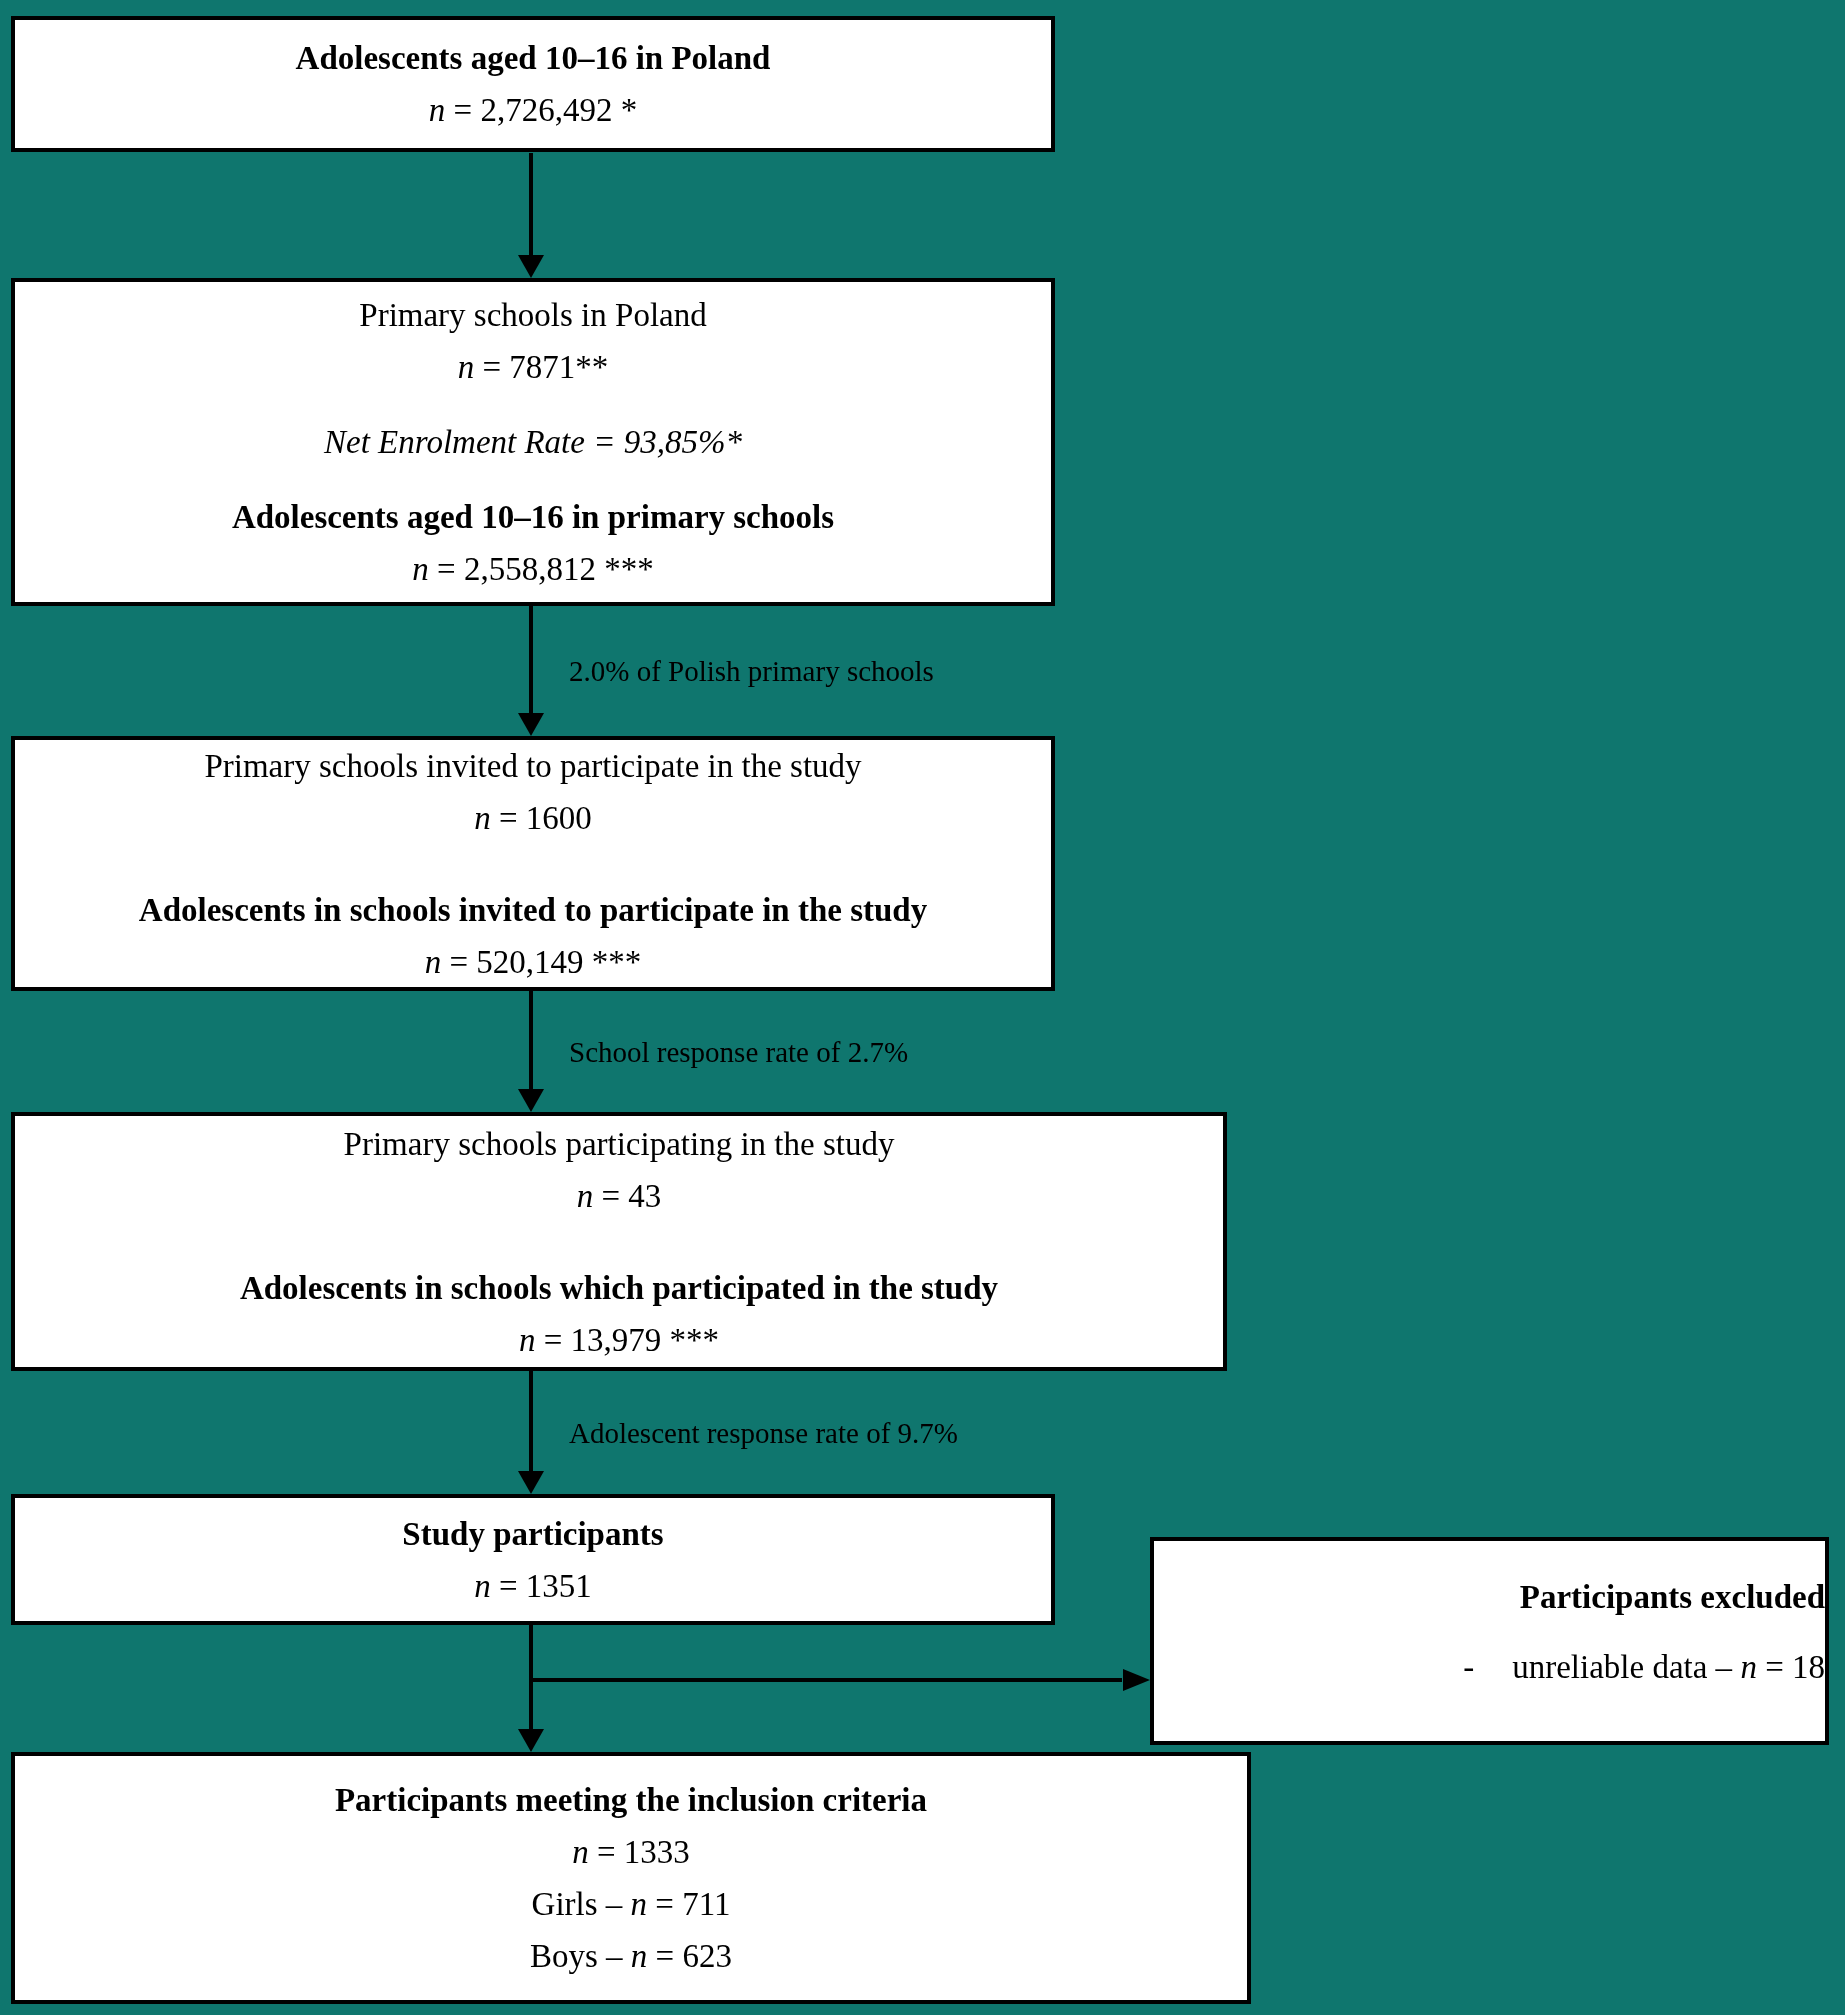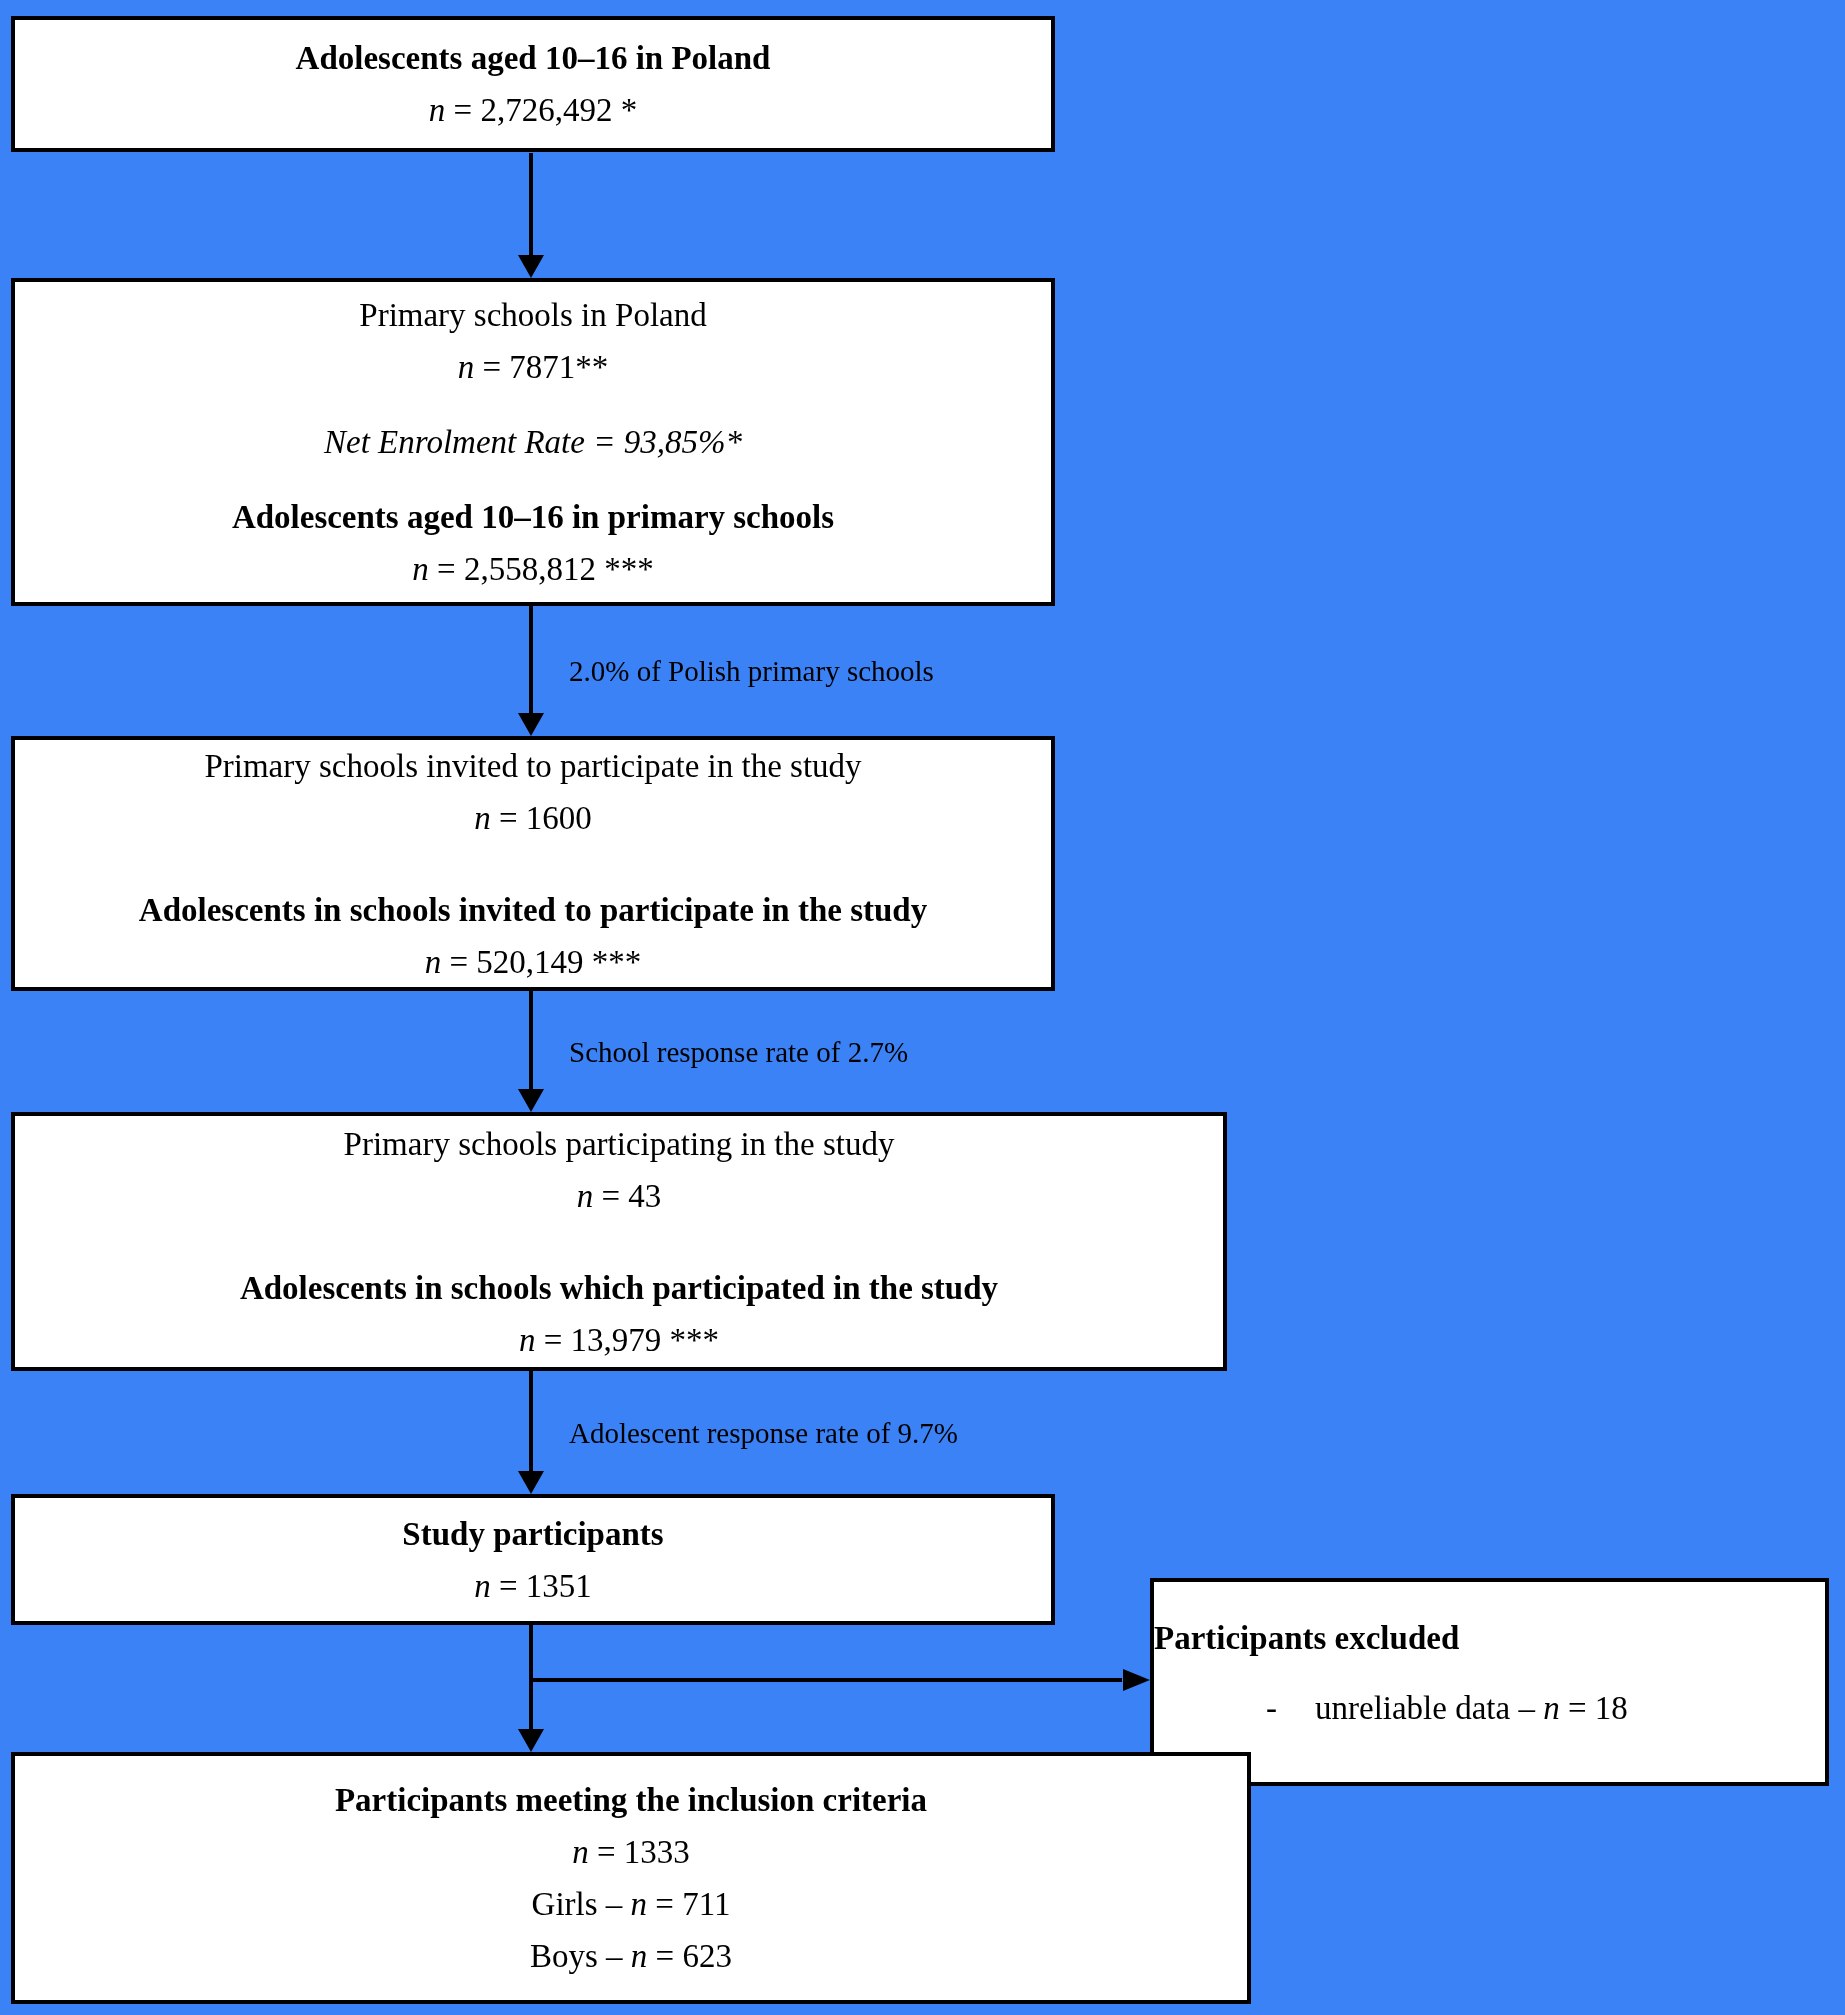--- a/index.html
+++ b/index.html
@@ -1,20 +1,20 @@
 <!DOCTYPE html>
 <html style="font-size:11px"><head>
 <meta charset="utf-8">
 <style>
   html, body { margin: 0; padding: 0; background: #ffffff; }
   .canvas {
     position: relative;
     width: 1845px;
     height: 2015px;
-    background: #3b82f6;
+    background: #0f766e;
     font-family: "Liberation Serif", "DejaVu Serif", serif;
     color: #000000;
   }
   .box {
     position: absolute;
     box-sizing: border-box;
     border: 4.1px solid #000000;
     background: #ffffff;
     display: flex;
     flex-direction: column;
@@ -30,22 +30,22 @@
   .mt40 { margin-top: 40px; }
 
   #box1 { left: 11px;  top: 16.3px;   width: 1044px; height: 136px; }
   #box2 { left: 11px;  top: 278px;  width: 1044px; height: 328px; }
   #box3 { left: 11px;  top: 736px; width: 1044px; height: 255px; }
   #box4 { left: 11px;  top: 1112px; width: 1216px; height: 259px; }
   #box5 { left: 11px;  top: 1494px; width: 1044px; height: 131px; }
   #box6 { left: 11px;  top: 1752px; width: 1240px; height: 252px; }
 
   #excl {
-    left: 1150px; top: 1578px; width: 679px; height: 208px;
-    justify-content: flex-start; align-items: flex-start;
+    left: 1150px; top: 1537px; width: 679px; height: 208px;
+    justify-content: flex-start; align-items: flex-end;
     padding-top: 30px; text-align: left;
   }
   #excl .excl-title { text-align: center; }
   .excl-row { display: flex; flex-direction: row; align-items: baseline; margin-top: 17.7px; }
   .excl-dash { margin-left: 112px; }
   .excl-text { margin-left: 38px; }
 
   .vline { position: absolute; left: 529px; width: 4.1px; background: #000000; }
   #a1-line { top: 153px;  height: 105px; }
   #a2-line { top: 606px;  height: 110px; }

